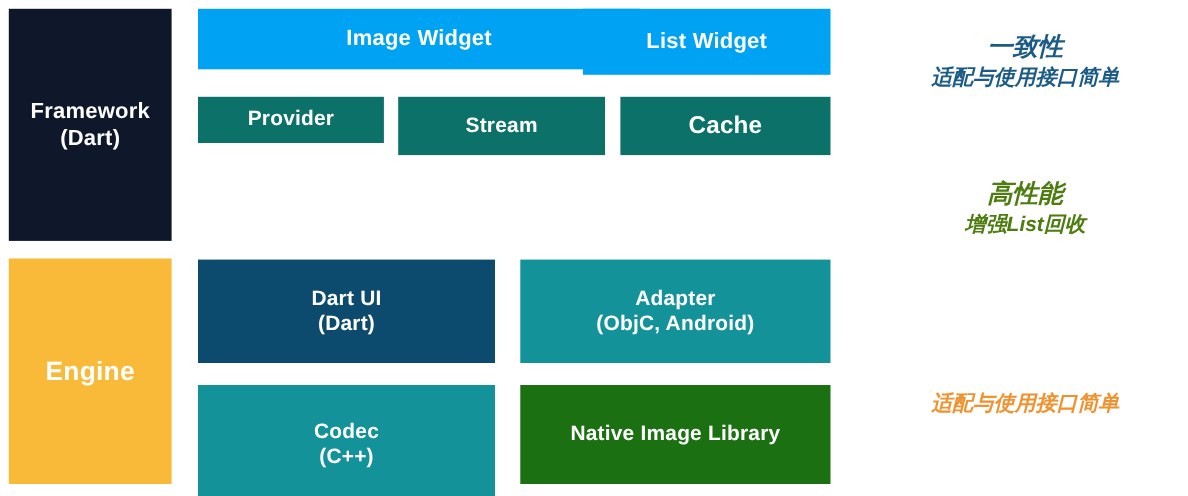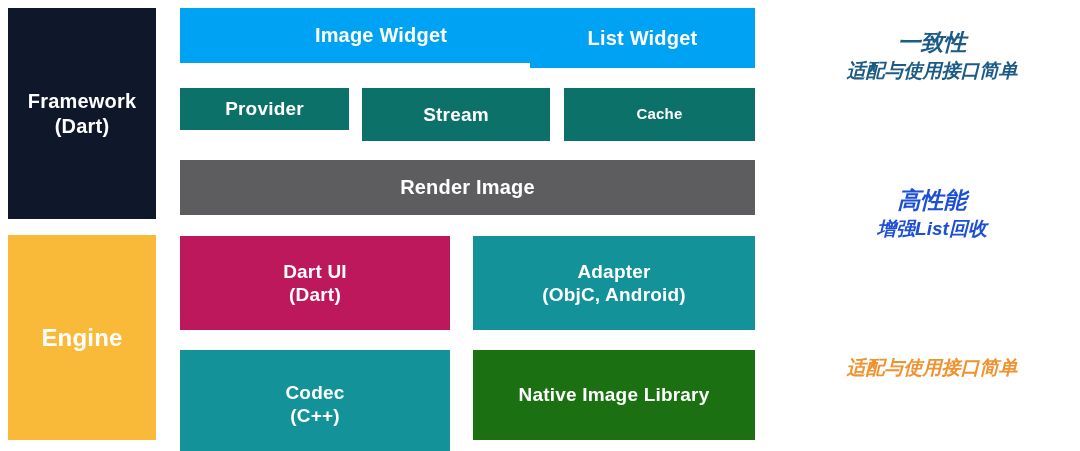--- a/index.html
+++ b/index.html
@@ -57,33 +57,33 @@
   .bx-provider {
     left: 180px; top: 88px; width: 169px; height: 42px;
     background: #0c7168; font-size: 19px;
   }
   .bx-stream {
     left: 362px; top: 88px; width: 188px; height: 53px;
     background: #0c7168; font-size: 19px;
   }
   .bx-cache {
     left: 564px; top: 88px; width: 191px; height: 53px;
-    background: #0c7168; font-size: 15px;
+    background: #0c7168; font-size: 22px;
   }
 
   
   .bx-render-image {
     left: 180px; top: 160px; width: 575px; height: 55px;
     background: #5d5d5f; font-size: 20px;
   }
 
   
   .bx-dart-ui {
     left: 180px; top: 236px; width: 270px; height: 94px;
-    background: #be185d; font-size: 19px;
+    background: #0c4a6e; font-size: 19px;
   }
   .bx-adapter {
     left: 473px; top: 236px; width: 282px; height: 94px;
     background: #13929a; font-size: 19px;
   }
 
   
   .bx-codec {
     left: 180px; top: 350px; width: 270px; height: 108px;
     background: #13929a; font-size: 19px;
@@ -99,21 +99,21 @@
     width: 292px;
     left: 786px;
     text-align: center;
     font-weight: bold;
     line-height: 1.35;
     font-style: italic;
   }
   .annot .a-title { display: block; font-size: 23px; }
   .annot .a-sub   { display: block; font-size: 19px; }
   .annot-consistency  { top: 27px;  color: #1c5b86; }
-  .annot-performance  { top: 185px; color: #1d4ed8; }
+  .annot-performance  { top: 161px; color: #4d7c0f; }
   .annot-usability    { top: 355px; color: #f0922f; }
 </style>
 </head>
 <body>
 
 <div id="root">
 
   <div class="box lbl-framework">
     <span class="l1">Framework</span>
     <span class="l2">(Dart)</span>
@@ -136,23 +136,20 @@
   </div>
 
   <div class="box bx-stream">
     <span class="l1">Stream</span>
   </div>
 
   <div class="box bx-cache">
     <span class="l1">Cache</span>
   </div>
 
-  <div class="box bx-render-image">
-    <span class="l1">Render Image</span>
-  </div>
 
   <div class="box bx-dart-ui">
     <span class="l1">Dart UI</span>
     <span class="l2">(Dart)</span>
   </div>
 
   <div class="box bx-adapter">
     <span class="l1">Adapter</span>
     <span class="l2">(ObjC, Android)</span>
   </div>

